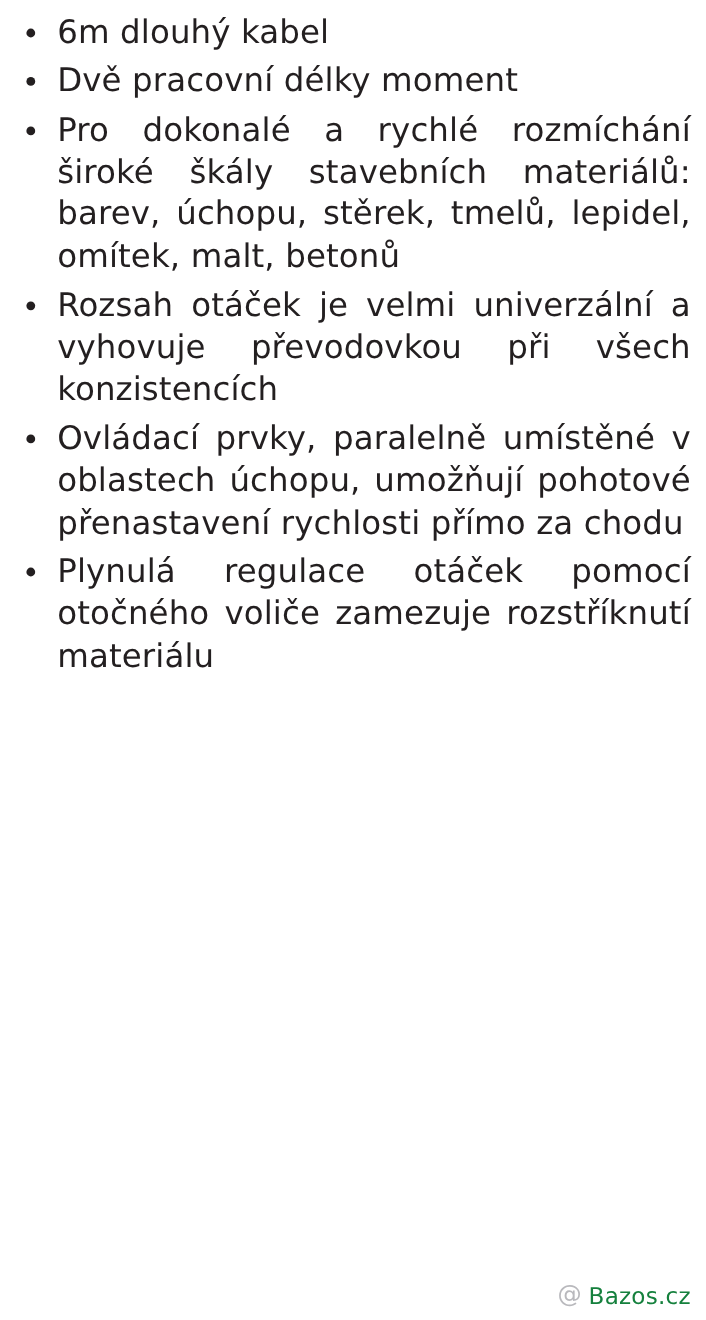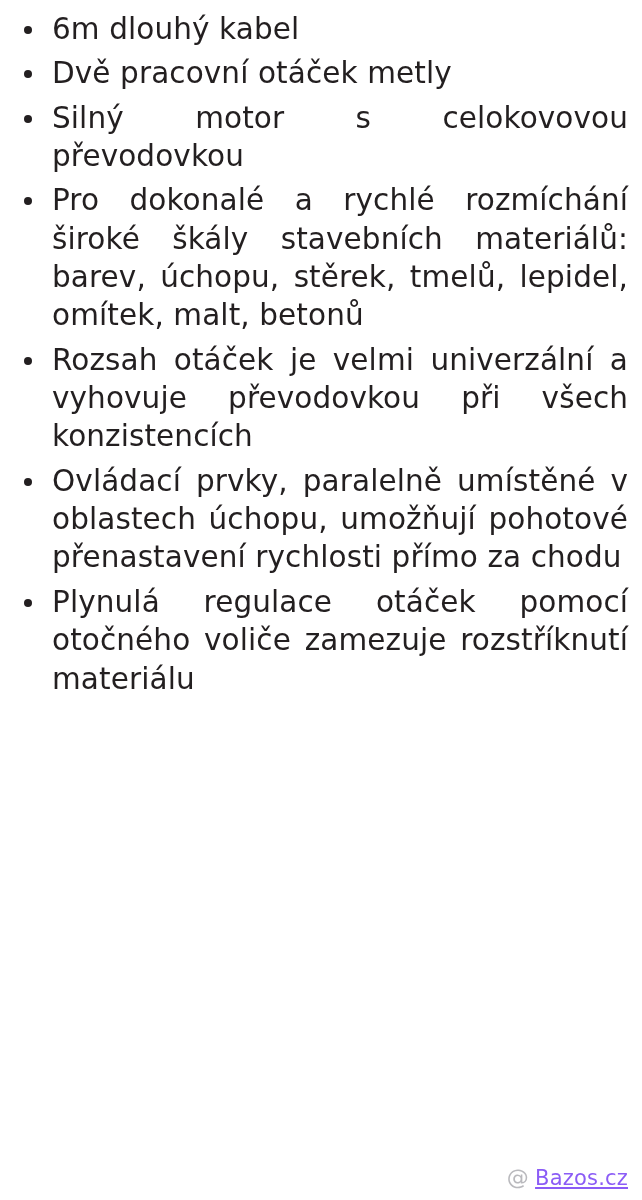--- a/index.html
+++ b/index.html
@@ -71,37 +71,33 @@
     font-family: "DejaVu Sans", sans-serif;
     letter-spacing: 0.2px;
     user-select: none;
   }
   .watermark .at {
     font-size: 22px;
     color: #b9b9bd;
     line-height: 1;
   }
   .watermark .wm-text {
-    color: #8b5cf6;
-    text-decoration: underline;
+    color: #15803d;
   }
 </style>
 </head>
 <body>
 
 <div class="doc">
   <ul class="feature-list">
     <li>
         <span class="txt">6m dlouhý kabel</span>
       </li>
     <li>
-        <span class="txt">Dvě pracovní otáček metly</span>
-      </li>
-    <li>
-        <span class="txt">Silný motor s celokovovou převodovkou</span>
+        <span class="txt">Dvě pracovní délky moment</span>
       </li>
     <li>
         <span class="txt">Pro dokonalé a rychlé rozmíchání široké škály stavebních materiálů: barev, úchopu, stěrek, tmelů, lepidel, omítek, malt, betonů</span>
       </li>
     <li>
         <span class="txt">Rozsah otáček je velmi univerzální a vyhovuje převodovkou při všech konzistencích</span>
       </li>
     <li>
         <span class="txt">Ovládací prvky, paralelně umístěné v oblastech úchopu, umožňují pohotové přenastavení rychlosti přímo za chodu</span>
       </li>

